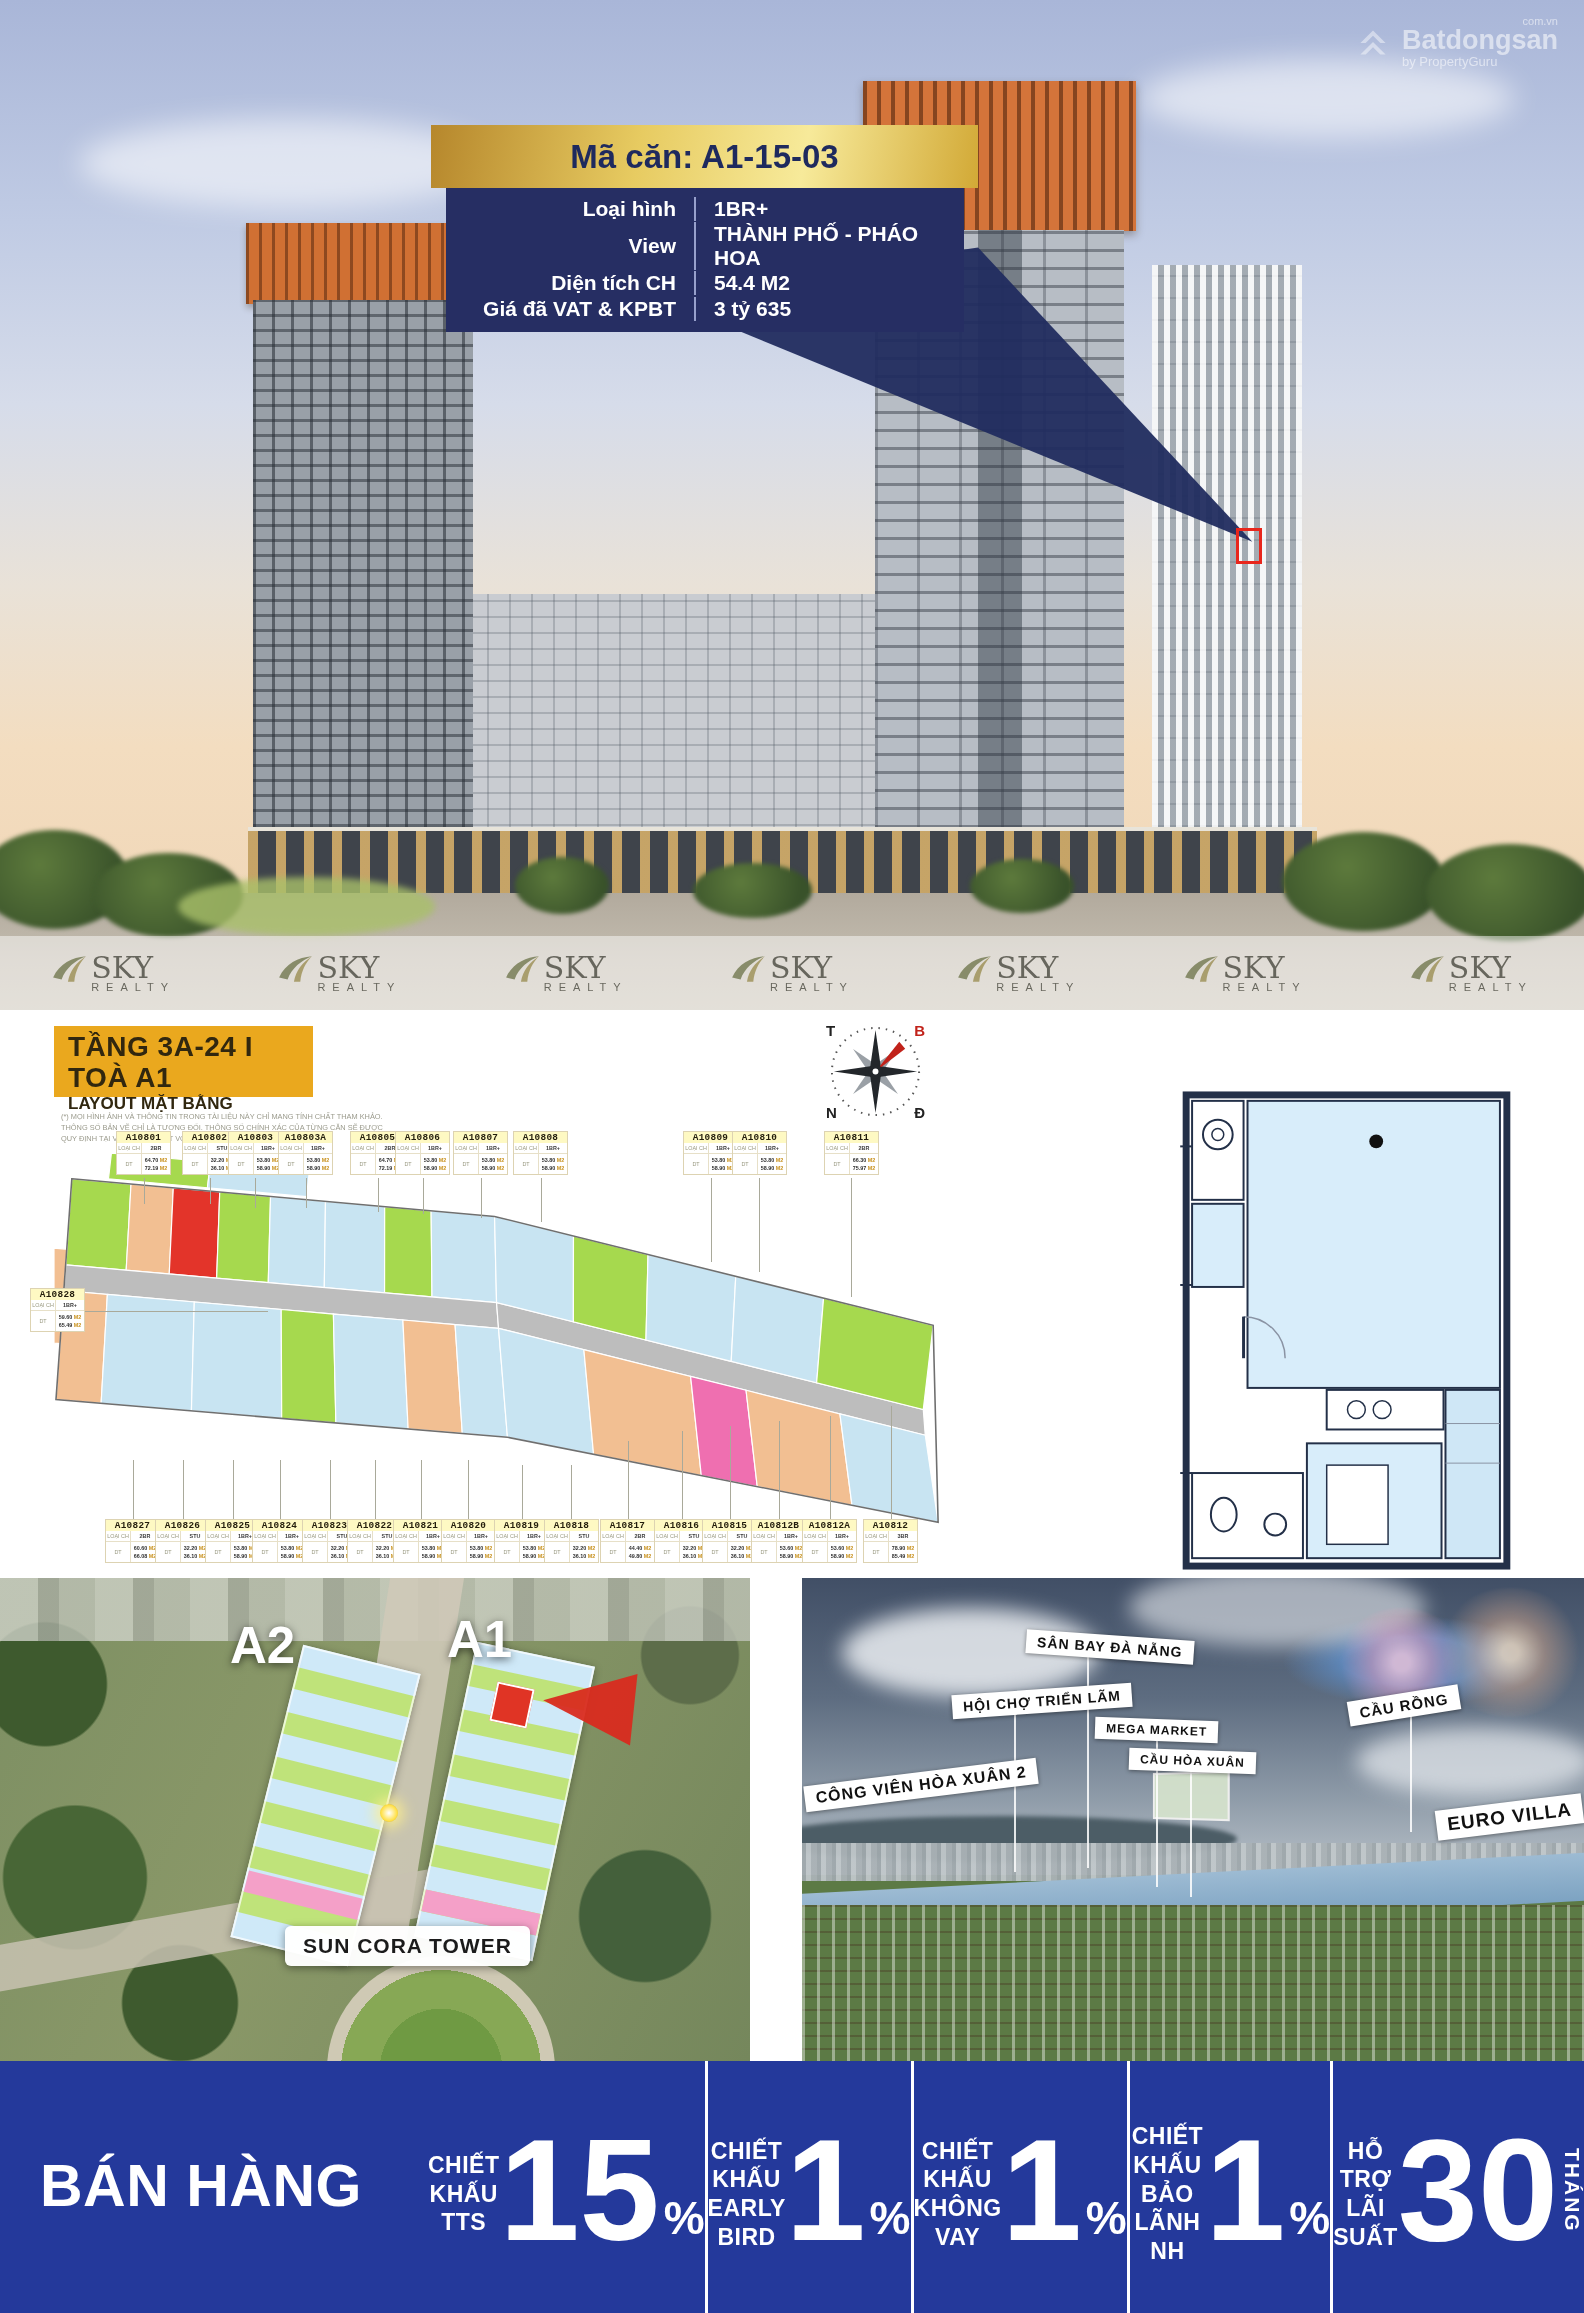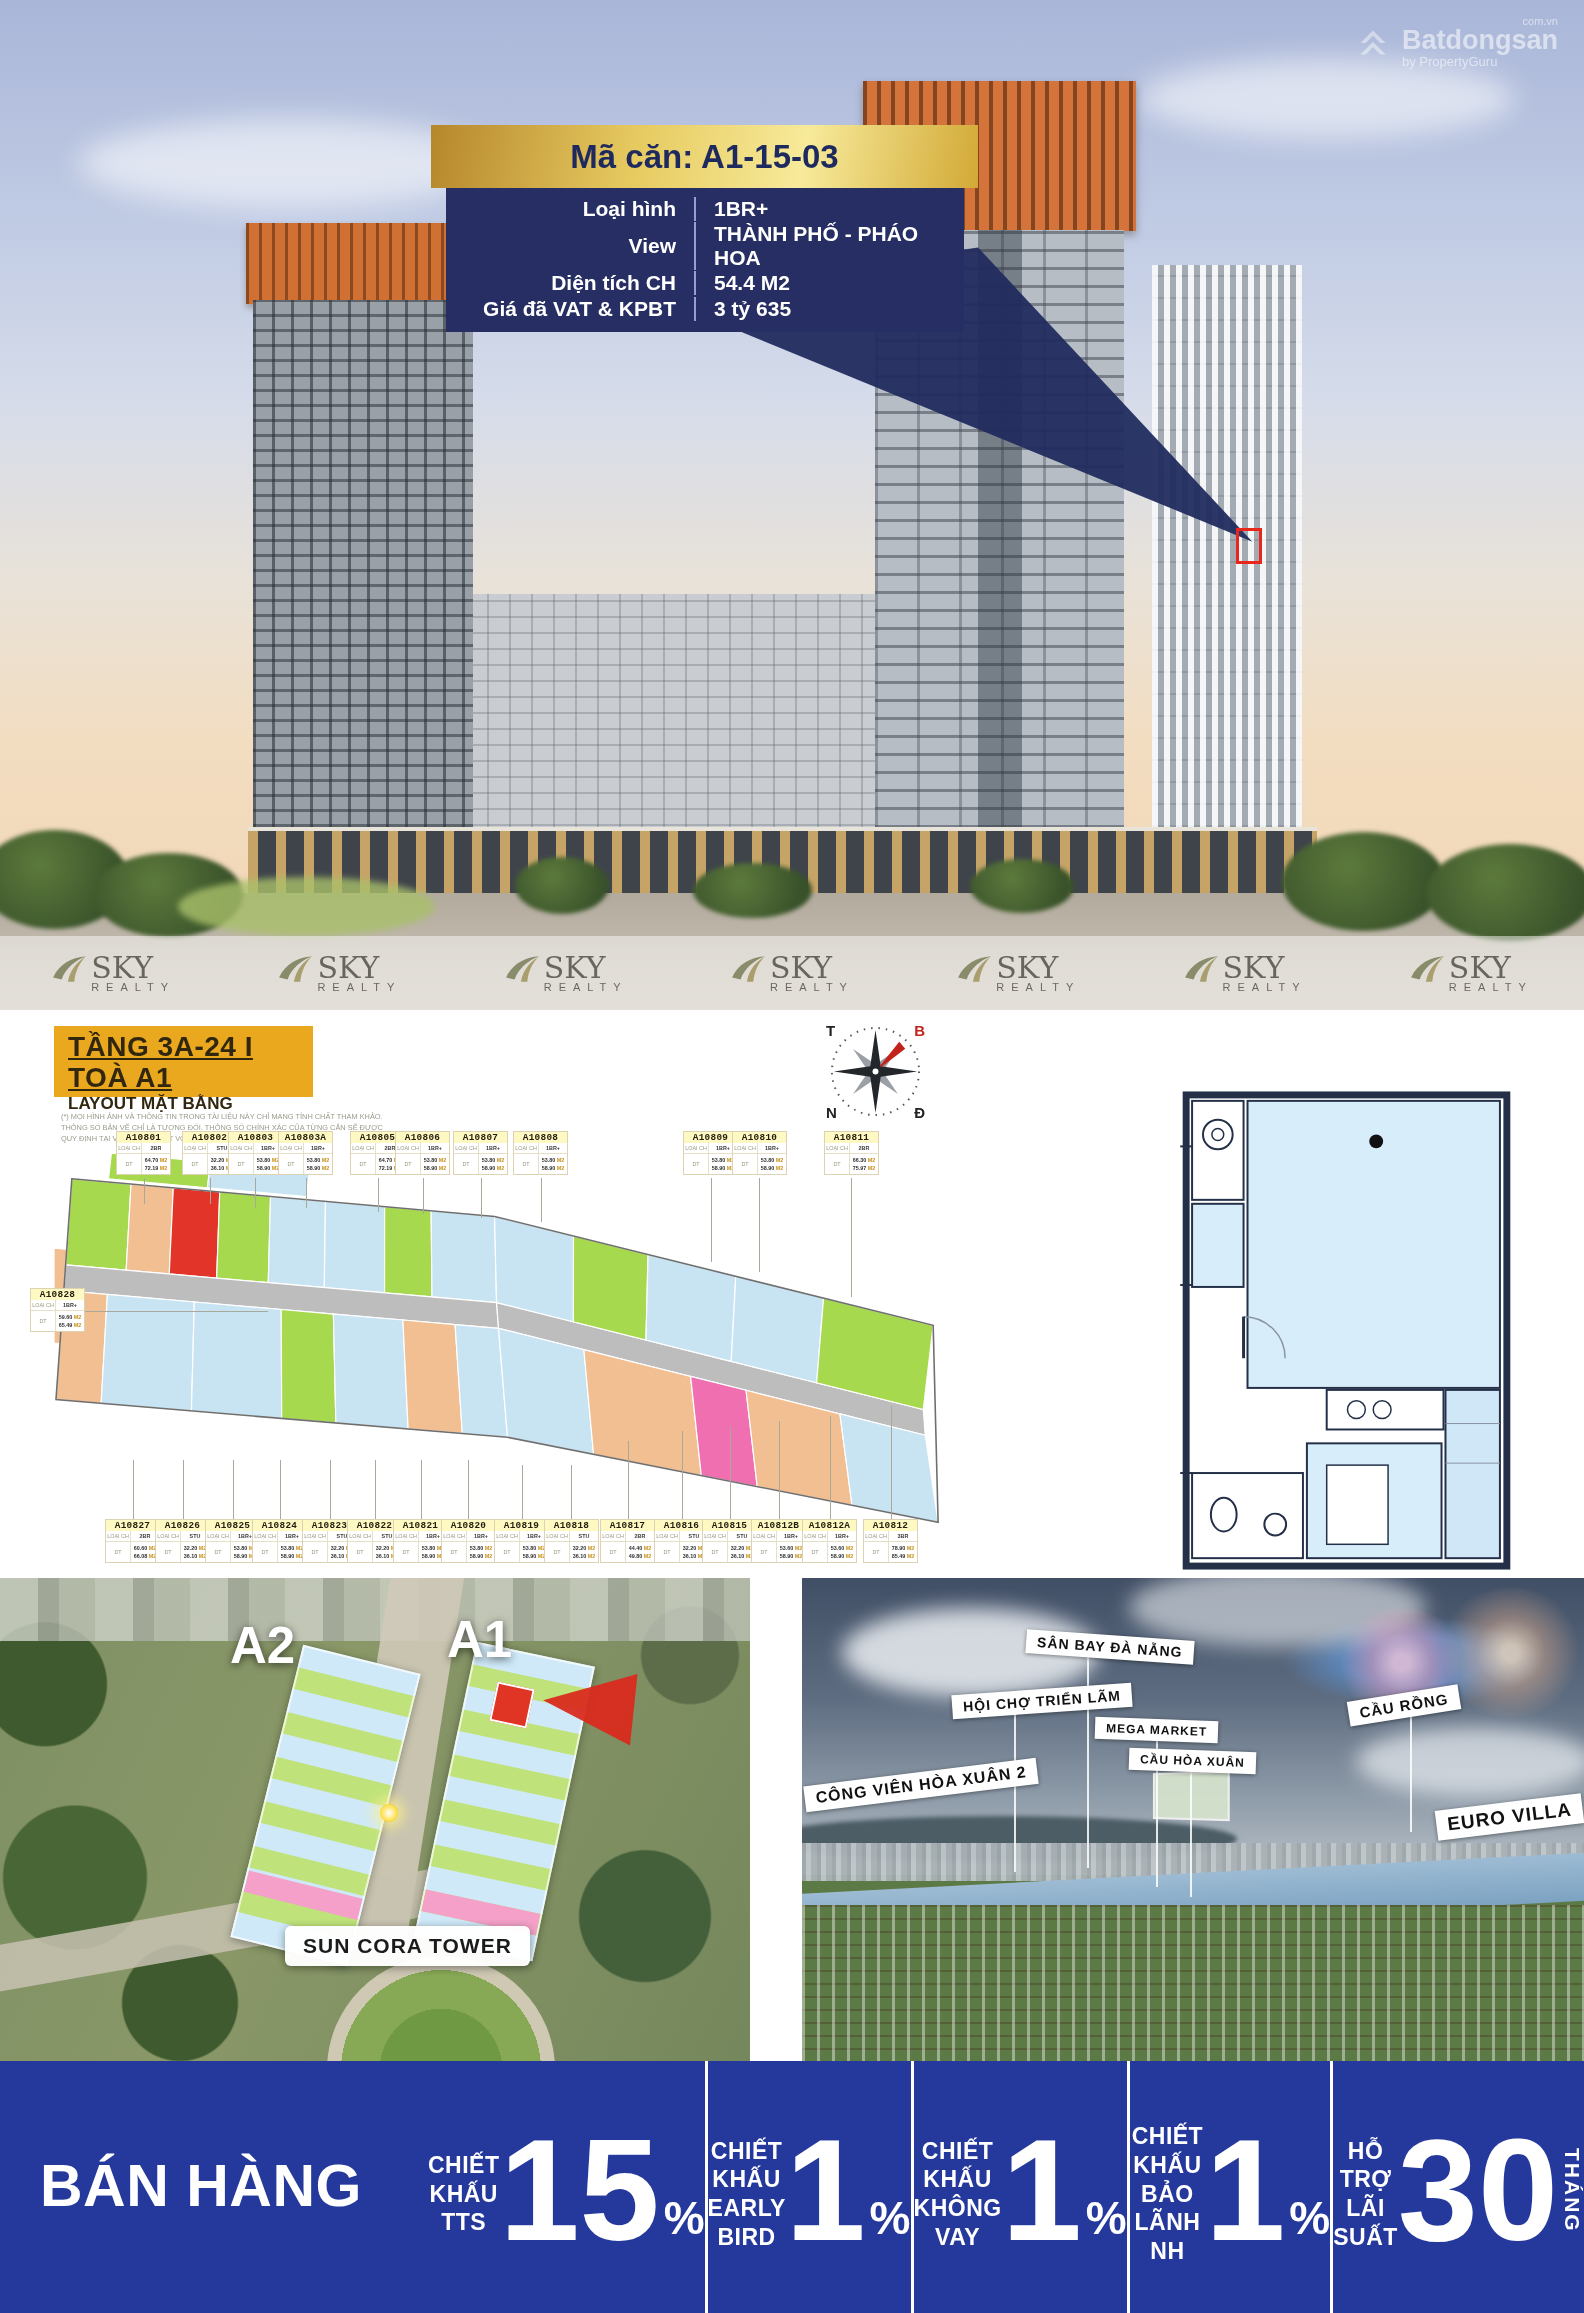--- a/index.html
+++ b/index.html
@@ -54,21 +54,21 @@
   
   .wm-strip{left:0;top:936px;width:1584px;height:74px;background:rgba(255,255,255,.48);z-index:20;
     display:flex;align-items:center;justify-content:space-around;}
   .sky-logo{display:flex;align-items:flex-start;gap:4px;opacity:.75;}
   .sky-txt .nm{font-family:"DejaVu Serif","Liberation Serif",serif;font-size:30px;color:#3f3f35;line-height:.9;}
   .sky-txt .sb{font-size:11px;letter-spacing:7px;color:#3f3f35;}
 
   
   #plansec{top:1010px;height:568px;background:#fff;}
   .fp-title{left:54px;top:16px;width:259px;height:71px;background:#eaa81e;padding:6px 14px 0 14px;box-sizing:border-box;}
-  .fp-title .t{font-size:28px;font-weight:800;color:#31270f;letter-spacing:0.5px;line-height:1.1;text-decoration:underline;}
+  .fp-title .t{font-size:28px;font-weight:800;color:#31270f;letter-spacing:0.5px;line-height:1.1;}
   .fp-title .s{font-size:17px;font-weight:600;color:#31270f;}
   .fp-disc{left:61px;top:101px;width:337px;font-size:7.4px;color:#9a9a8c;line-height:1.5;}
   .fp-disc span{display:block;}
   
   .compass{left:824px;top:10px;width:103px;height:103px;}
   .compass span{position:absolute;font-size:15px;font-weight:800;color:#222;}
   .compass .tr{color:#c1221a;}
   
   .utag{position:absolute;width:53px;background:#fff;box-shadow:0 0 0 1px #ddd3b2;z-index:6;}
   .utag-head{background:#fef9c3;font-size:9.4px;font-weight:800;text-align:center;padding:0 0;color:#231d0c;letter-spacing:0.3px;font-family:Liberation Mono, monospace;}

